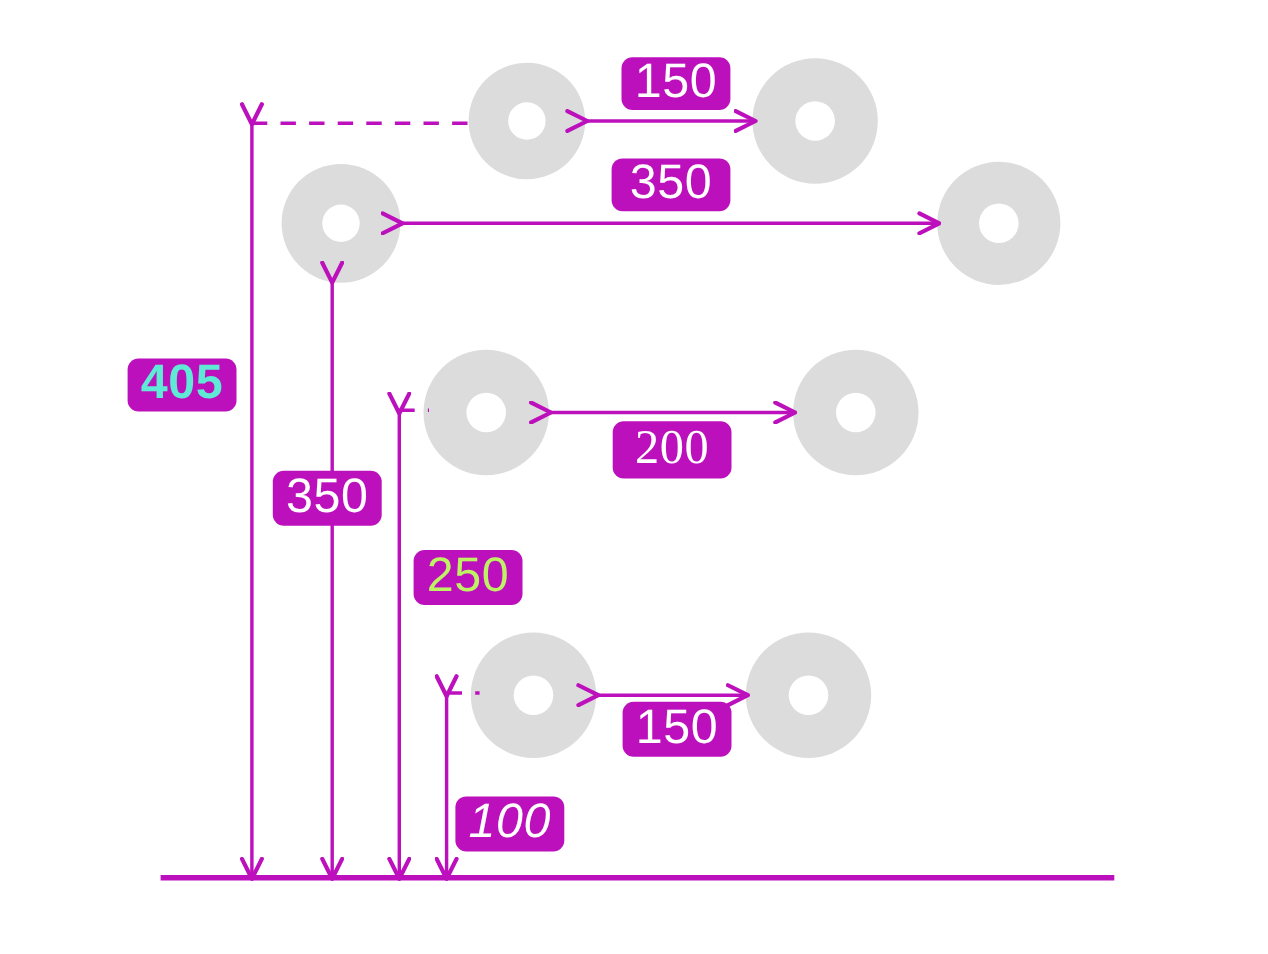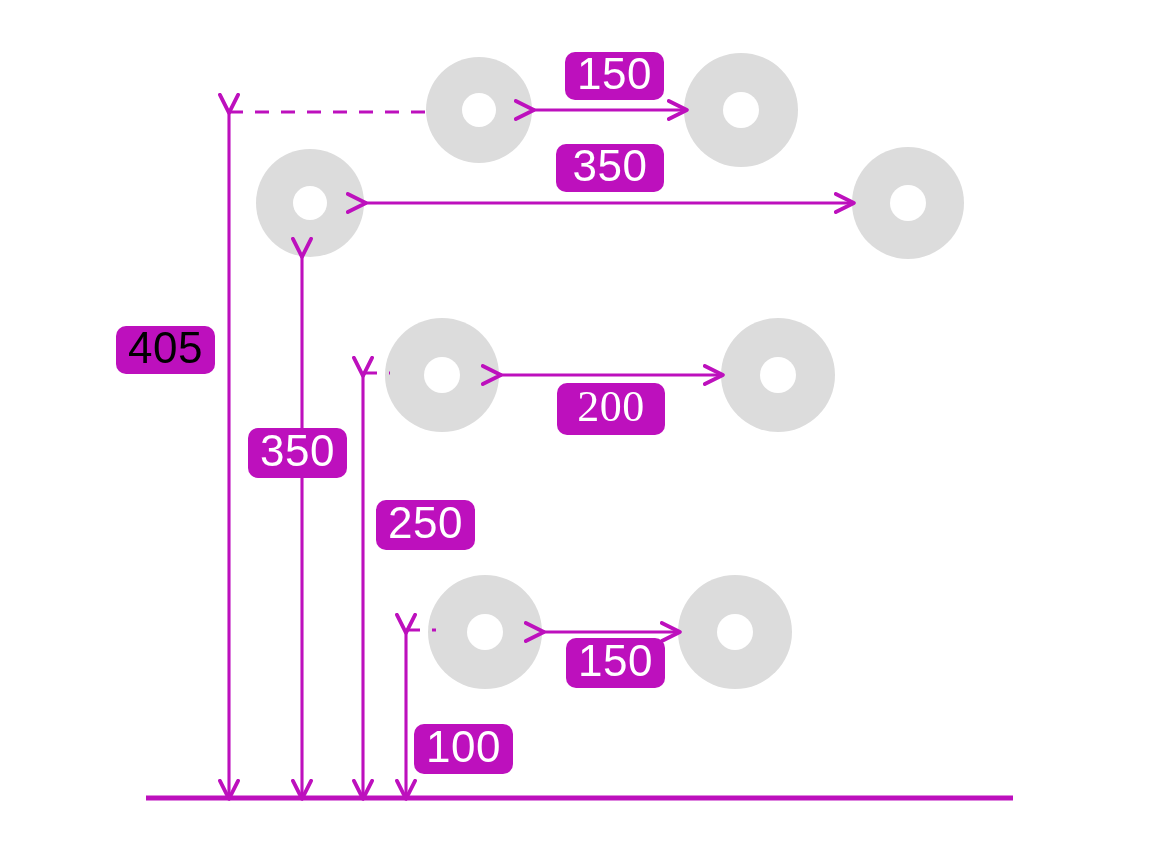--- a/index.html
+++ b/index.html
@@ -109,19 +109,19 @@
     <g id="baseline-group">
         <line x1="146" y1="798" x2="1013" y2="798" stroke="#bd10bd" stroke-width="5" stroke-linecap="butt"></line>
       </g>
   </svg>
 
   <div id="labels">
       <div class="dim-label" style="left: 565px; top: 52px; min-width: 92px; height: 48px; background: rgb(189, 16, 189); color: rgb(255, 255, 255);">150</div>
       <div class="dim-label" style="left: 556px; top: 144px; min-width: 108px; height: 48px; background: rgb(189, 16, 189); color: rgb(255, 255, 255);">350</div>
       <div class="dim-label" style="left: 557px; top: 383px; min-width: 108px; height: 52px; background: rgb(189, 16, 189); color: rgb(255, 255, 255); font-family: Liberation Serif, serif;">200</div>
       <div class="dim-label" style="left: 566px; top: 638px; min-width: 90px; height: 50px; background: rgb(189, 16, 189); color: rgb(255, 255, 255);">150</div>
-      <div class="dim-label" style="left: 116px; top: 326px; min-width: 96px; height: 48px; background: rgb(189, 16, 189); color: #000000;">405</div>
+      <div class="dim-label" style="left: 116px; top: 326px; min-width: 96px; height: 48px; background: rgb(189, 16, 189); color: #5eead4; font-weight: bold;">405</div>
       <div class="dim-label" style="left: 248px; top: 428px; min-width: 97px; height: 50px; background: rgb(189, 16, 189); color: rgb(255, 255, 255);">350</div>
-      <div class="dim-label" style="left: 376px; top: 500px; min-width: 90px; height: 50px; background: rgb(189, 16, 189); color: #ffffff;">250</div>
-      <div class="dim-label" style="left: 414px; top: 724px; min-width: 98px; height: 50px; background: rgb(189, 16, 189); color: rgb(255, 255, 255);">100</div>
+      <div class="dim-label" style="left: 376px; top: 500px; min-width: 90px; height: 50px; background: rgb(189, 16, 189); color: #bef264;">250</div>
+      <div class="dim-label" style="left: 414px; top: 724px; min-width: 98px; height: 50px; background: rgb(189, 16, 189); color: rgb(255, 255, 255); font-style: italic;">100</div>
     </div>
 
 </div>
 
 </body></html>

